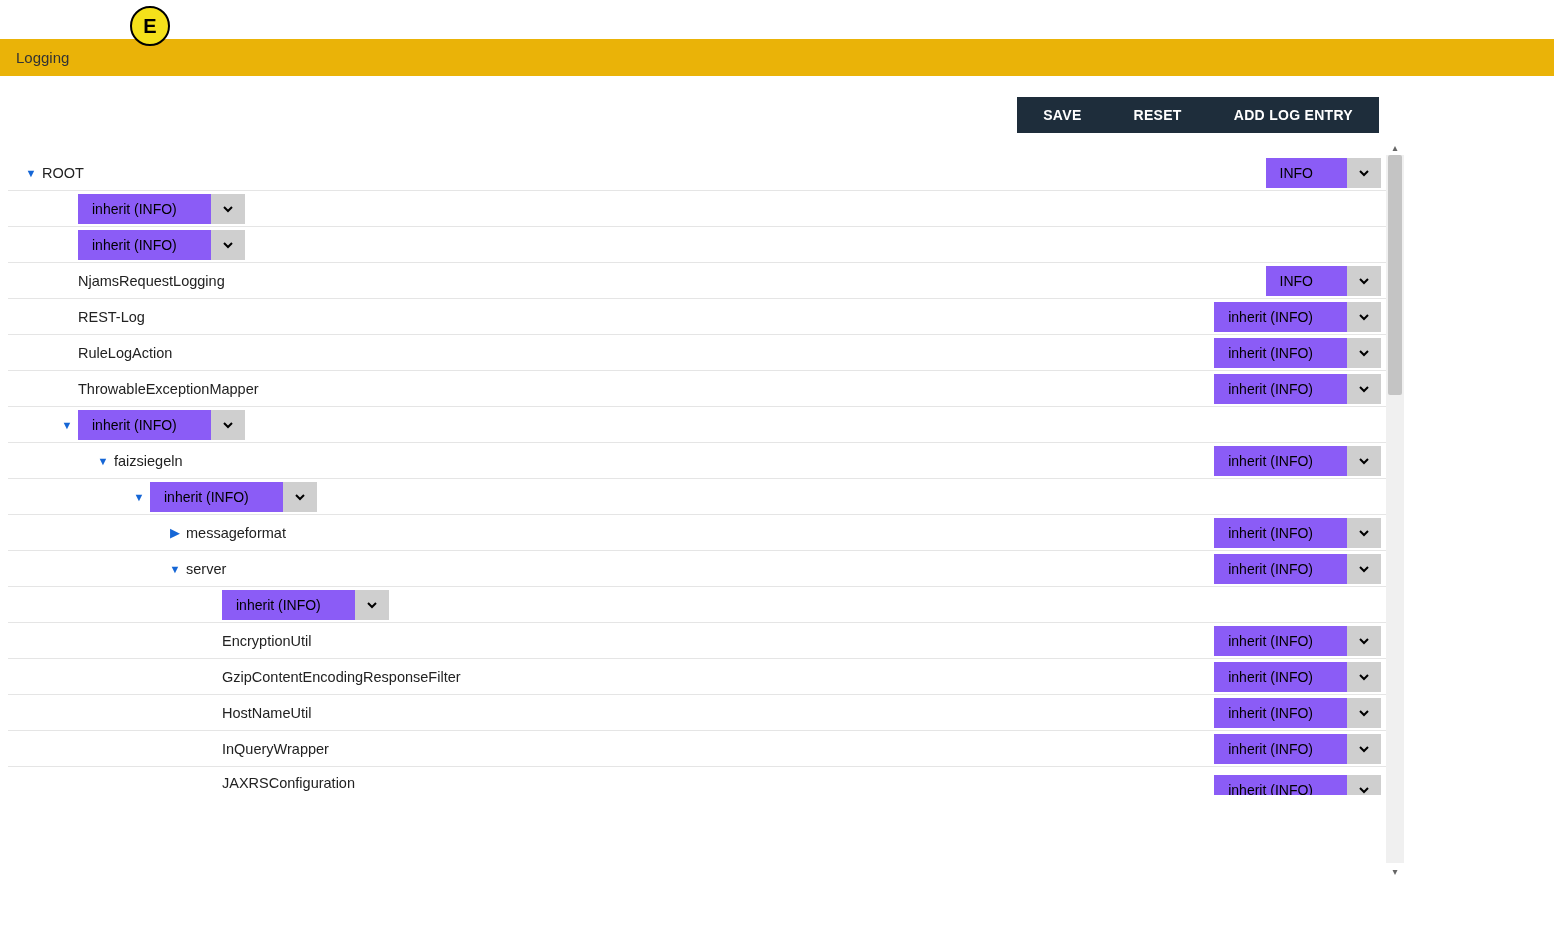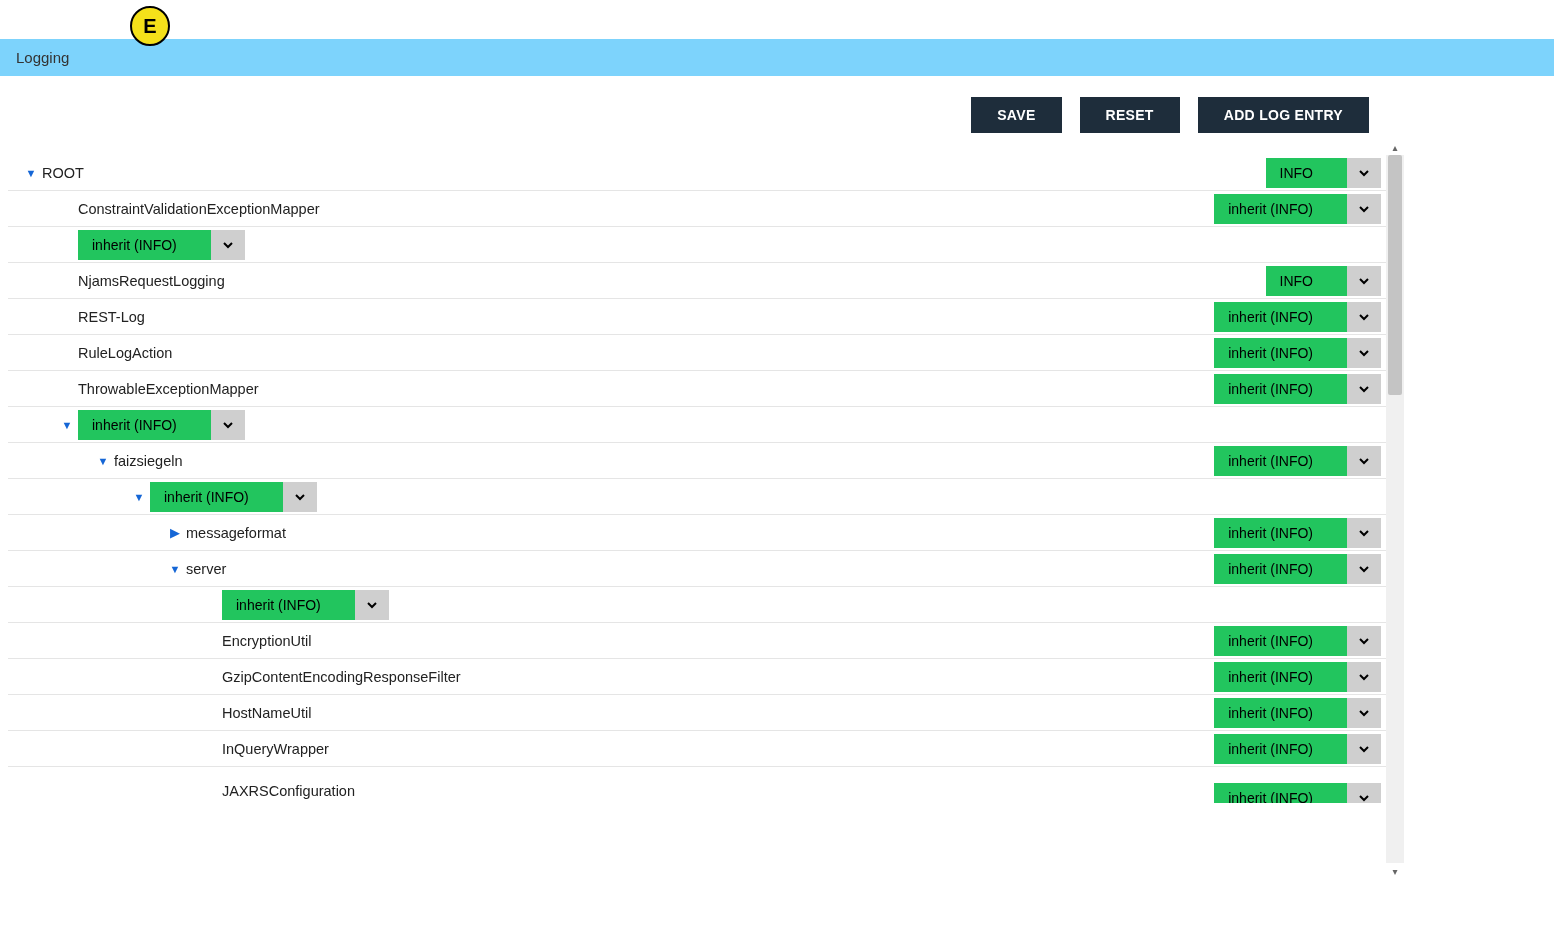--- a/index.html
+++ b/index.html
@@ -11,56 +11,56 @@
   .badge-E {
     position:absolute; top:6px; left:130px; width:40px; height:40px;
     background:#f5e11a; border:2px solid #000; border-radius:50%;
     display:flex; align-items:center; justify-content:center;
     font-weight:bold; font-size:20px; z-index:50;
   }
 
   
   .tabbar {
     position:absolute; top:39px; left:0; right:0; height:37px;
-    display:flex; align-items:center; background:#7dd3fc;
+    display:flex; align-items:center; background:#eab308;
   }
   .tabbar .tab {
     height:37px; display:flex; align-items:center; padding:0 16px;
     font-size:15px; color:#333; cursor:pointer;
   }
   .tabbar .tab.active {
     background:#fff; border-top:3px solid #d8261c; padding-top:0; margin-top:-3px; height:40px;
   }
 
   
   .actions {
-    position:absolute; top:97px; right:185px; display:flex; gap:18px;padding-left:45px;
+    position:absolute; top:97px; right:175px; display:flex; padding-left:45px;
   }
   .btn {
     background:#1e2d3b; color:#fff; border:none; height:36px; padding:0 26px;
     font-size:14px; font-weight:600; letter-spacing:0.3px; cursor:pointer;
   }
 
   
   .tree-wrap {
     position:absolute; top:155px; left:8px; right:165px; bottom:0;
     overflow-y:auto;
   }
   .row {
     display:flex; align-items:center; height:36px;
     border-bottom:1px solid #e5e5e5;
     padding:0 8px 0 0;
   }
-  .row.last { border-bottom:none;margin-top:8px; }
+  .row.last { border-bottom:none; }
   .toggle {
     width:22px; text-align:center; color:#1566d6; font-size:13px; cursor:pointer; user-select:none;
   }
   .label { flex:1; font-size:14.5px; color:#222; }
   .level-select {
-    height:30px; background:#22c55e; color:#000; font-size:14px;
+    height:30px; background:#8b5cf6; color:#000; font-size:14px;
     padding:0 34px 0 14px; position:relative; cursor:pointer; display:flex; align-items:center;
     border:none;
   }
   .chev {
     width:34px; display:flex; align-items:center; justify-content:center;
     font-size:13px; color:#000; cursor:pointer; background:#cfcfcf; height:30px;
   }
   .level-wrap { display:flex; }
 
   
@@ -107,21 +107,20 @@
           <span class="chev">
             <svg width="12" height="12" viewBox="0 0 12 12">
               <path d="M2 4 L6 8 L10 4" stroke="#000" stroke-width="2" fill="none"></path>
             </svg>
           </span>
         </span>
       </div>
       <div class="row">
         <span style="display: inline-block; width: 48px;"></span>
         <span class="toggle"></span>
-        <span class="label">ConstraintValidationExceptionMapper</span>
         <span class="level-wrap">
           <span class="level-select" style="min-width: 96px;">inherit (INFO)</span>
           <span class="chev">
             <svg width="12" height="12" viewBox="0 0 12 12">
               <path d="M2 4 L6 8 L10 4" stroke="#000" stroke-width="2" fill="none"></path>
             </svg>
           </span>
         </span>
       </div>
       <div class="row">

